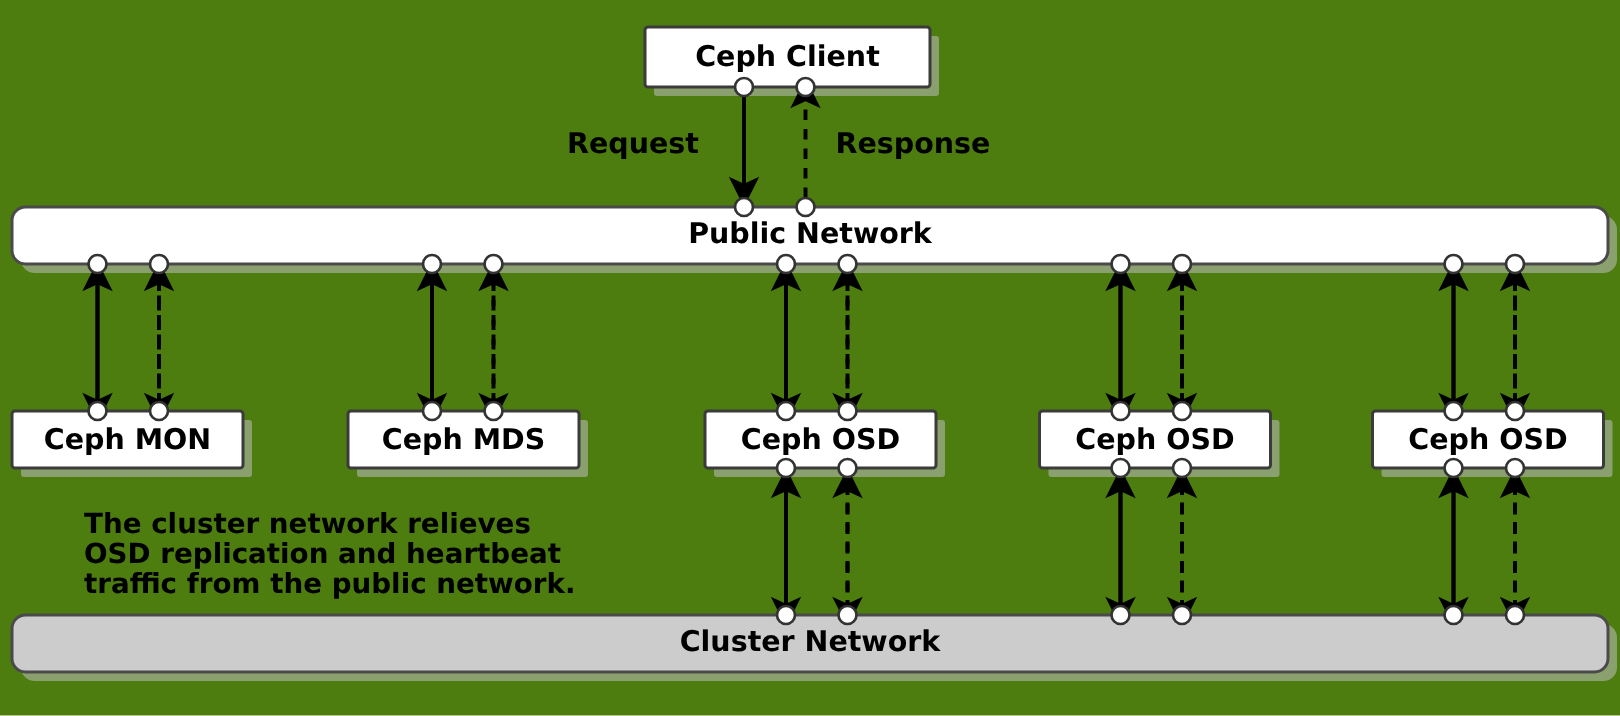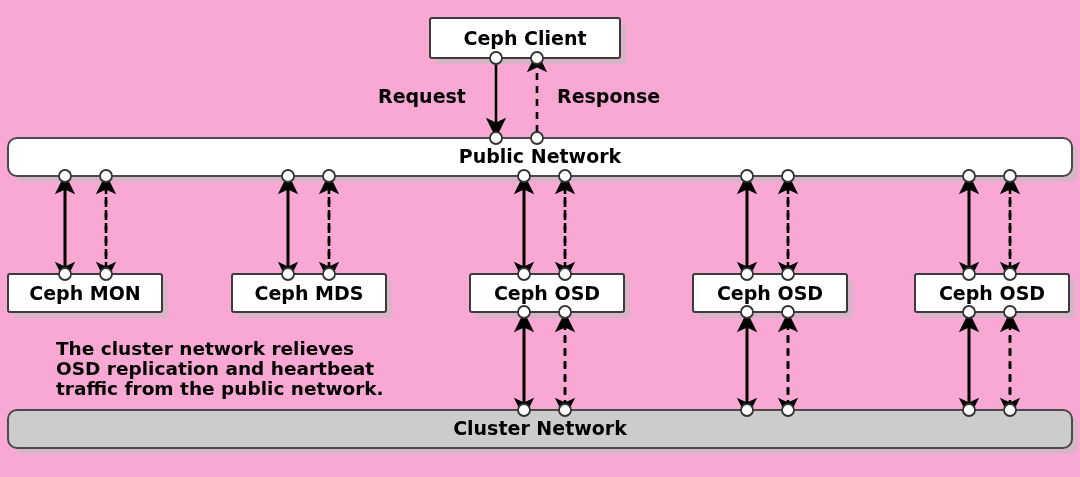--- a/index.html
+++ b/index.html
@@ -4,21 +4,21 @@
 <style>
   html, body {
     margin: 0;
     padding: 0;
     background: #ffffff;
   }
   #diagram-root {
     position: relative;
     width: 1080px;
     height: 477px;
-    background: #f9a8d4;
+    background: #4d7c0f;
     font-family: "DejaVu Sans", sans-serif;
     overflow: hidden;
   }
   svg#diagram-canvas {
     position: absolute;
     top: 0;
     left: 0;
     width: 1080px;
     height: 477px;
     display: block;

